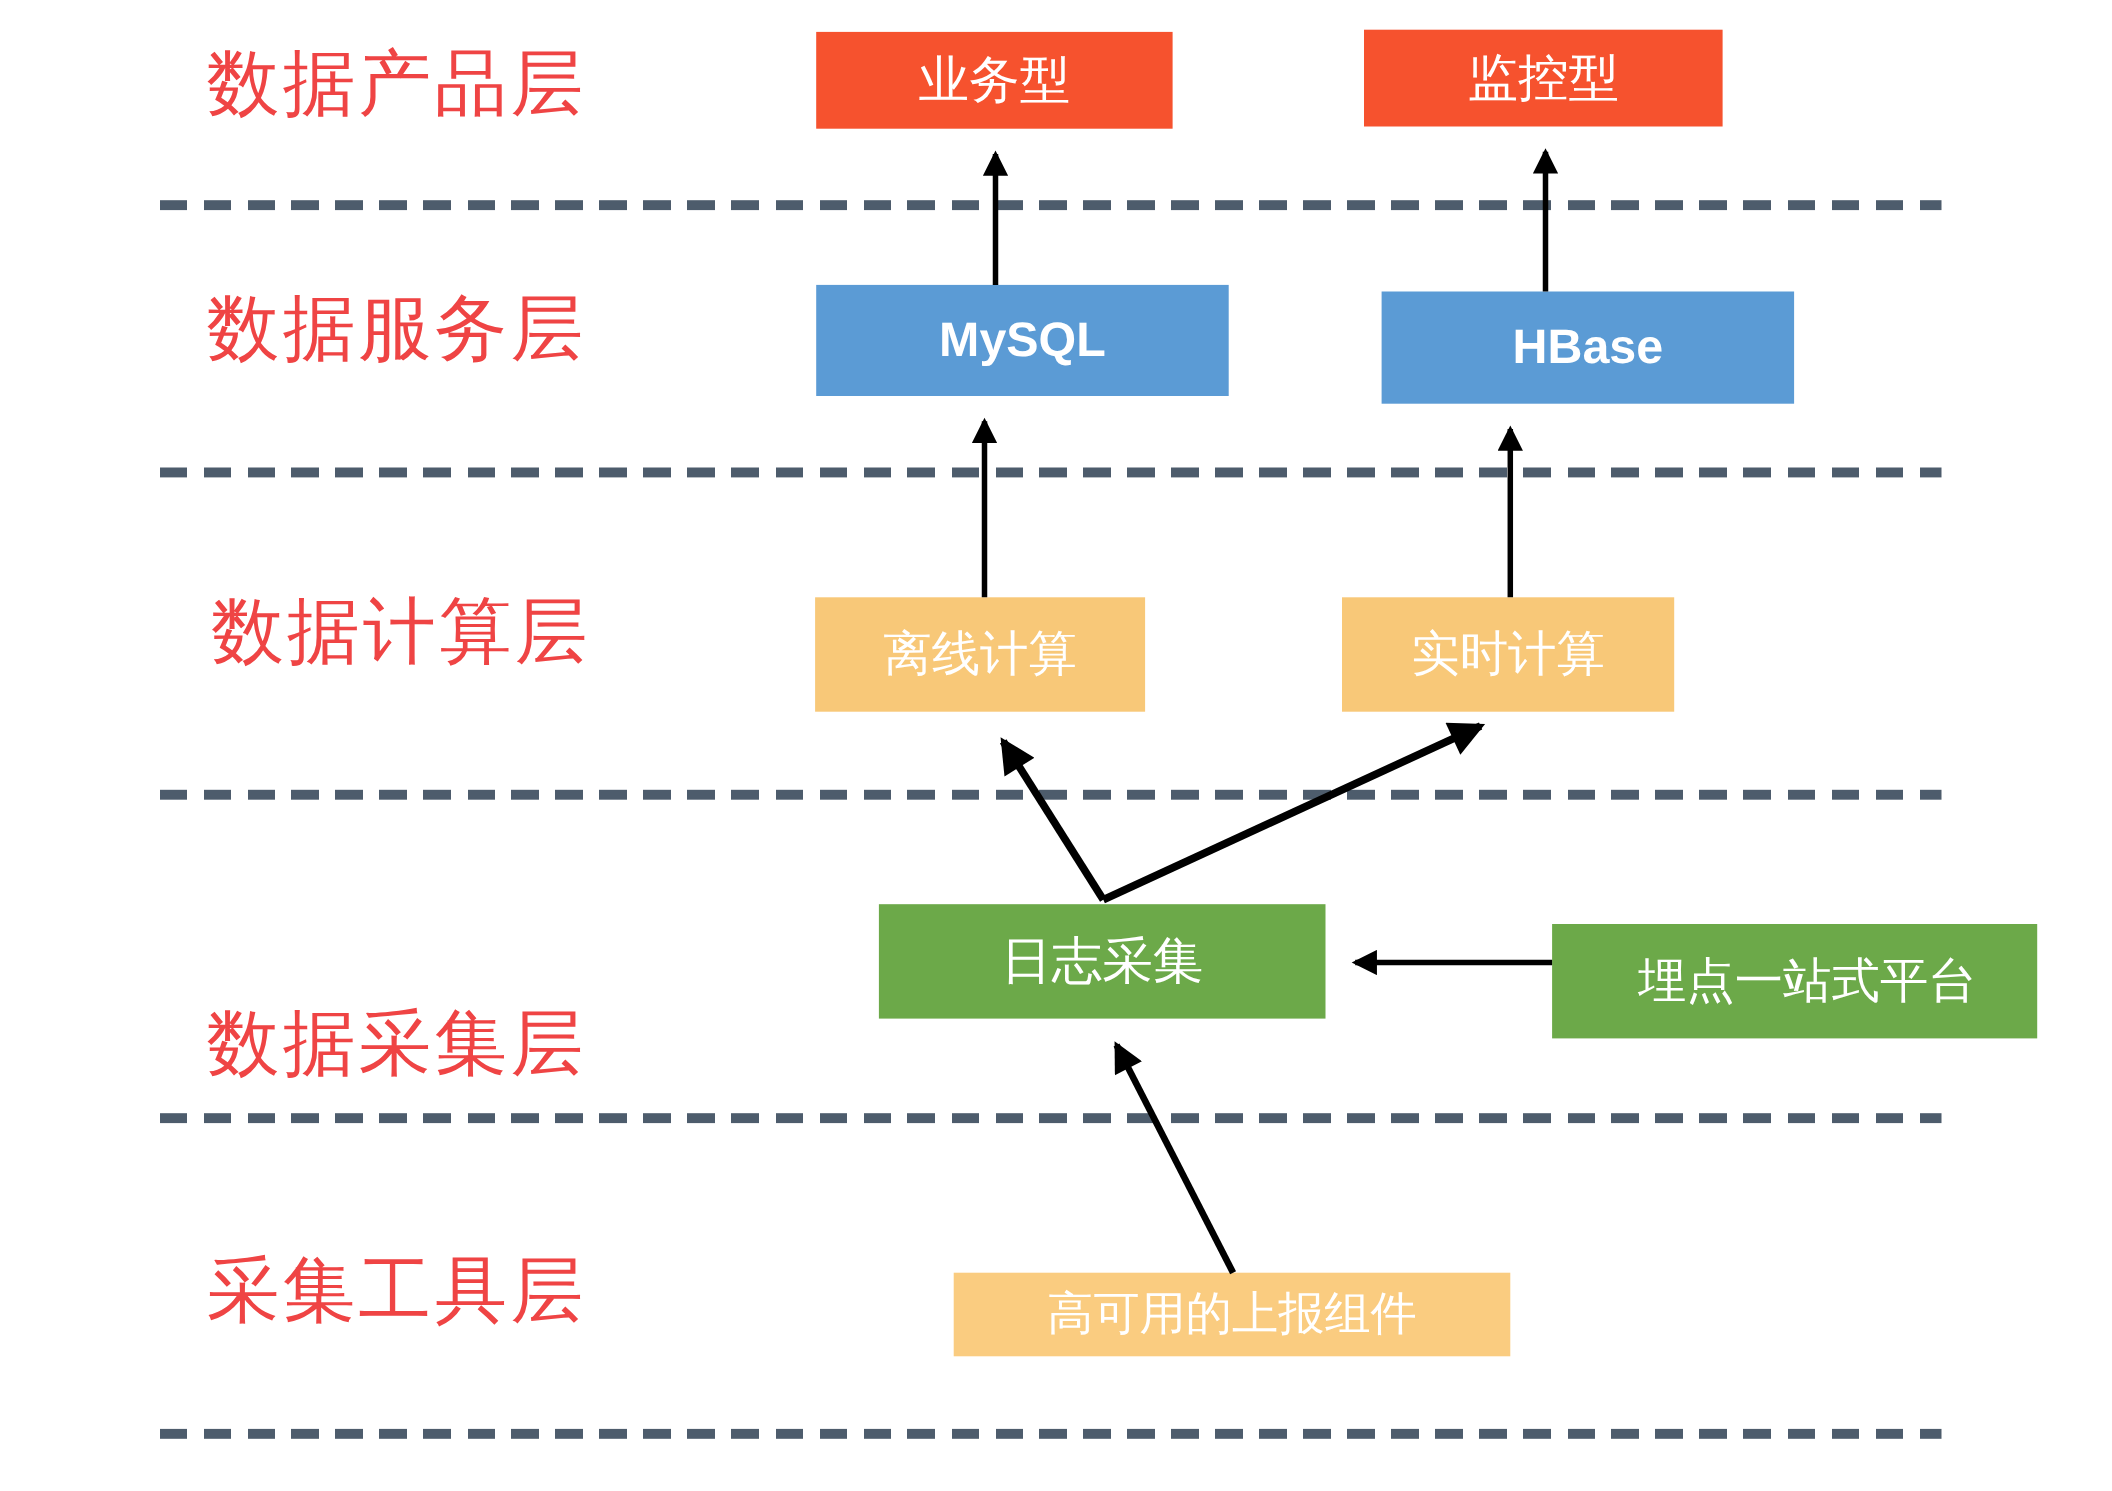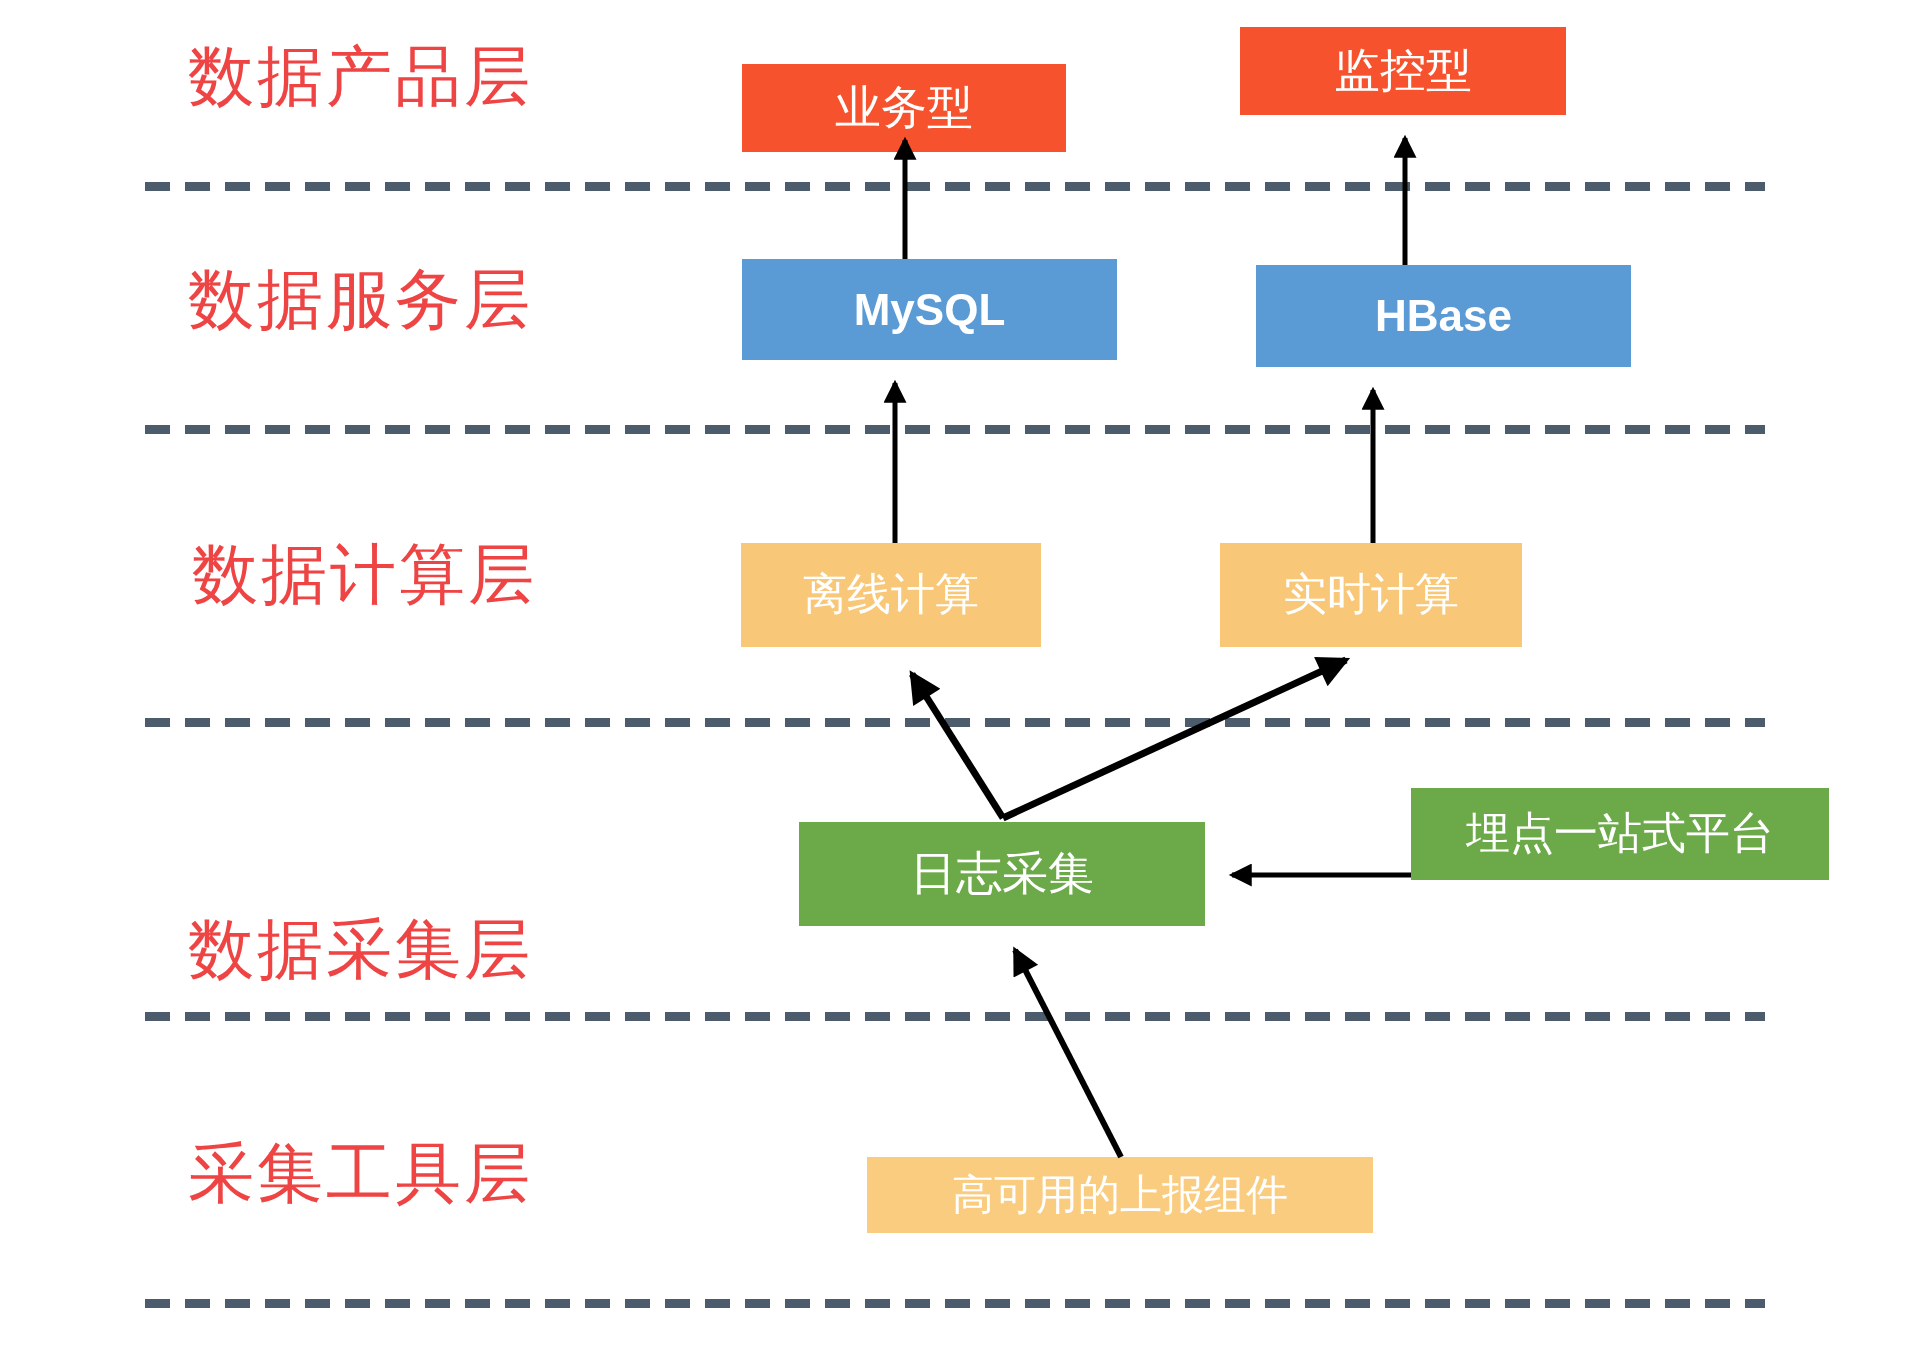--- a/index.html
+++ b/index.html
@@ -37,31 +37,31 @@
   <div class="layer-label" style="left:192px; top:542px;">数据计算层</div>
   <div class="layer-label" style="left:188px; top:871px;margin-top:46px;">数据采集层</div>
   <div class="layer-label" style="left:188px; top:1141px;">采集工具层</div>
 
   <div class="dash-line" style="top:182px;"></div>
   <div class="dash-line" style="top:425px;"></div>
   <div class="dash-line" style="top:718px;"></div>
   <div class="dash-line" style="top:1012px;"></div>
   <div class="dash-line" style="top:1299px;"></div>
 
-  <div class="node node-red" style="left:742px;  top:29px;   width:324px; height:88px;margin-top:35px;">业务型</div>
+  <div class="node node-red" style="left:742px;  top:29px;   width:324px; height:88px;">业务型</div>
   <div class="node node-red" style="left:1240px; top:27px;   width:326px; height:88px;">监控型</div>
 
   <div class="node node-blue" style="left:742px;  top:259px;  width:375px; height:101px;">MySQL</div>
   <div class="node node-blue" style="left:1256px; top:265px;  width:375px; height:102px;">HBase</div>
 
   <div class="node node-amber" style="left:1220px; top:543px;  width:302px; height:104px;">实时计算</div>
   <div class="node node-amber" style="left:741px;  top:543px;  width:300px; height:104px;">离线计算</div>
 
   <div class="node node-green" style="left:799px;  top:822px;  width:406px; height:104px;">日志采集</div>
-  <div class="node node-green" style="left:1411px; top:788px;  width:418px; height:92px; font-size:44px;">埋点一站式平台</div>
+  <div class="node node-green" style="left:1411px; top:840px;  width:418px; height:104px; font-size:44px;padding-left:23px;">埋点一站式平台</div>
 
   <div class="node node-amber-light" style="left:867px; top:1157px; width:506px; height:76px;">高可用的上报组件</div>
 
   <svg class="arrow-layer" width="1920" height="1355" viewBox="0 0 1920 1355">
     <defs>
       <marker id="ah" viewBox="0 0 10 10" refX="8.6" refY="5" markerWidth="5.6" markerHeight="4.6" orient="auto-start-reverse">
         <path d="M0,0 L10,5 L0,10 z" fill="#000000"></path>
       </marker>
     </defs>
     <line x1="905" y1="259" x2="905" y2="140" stroke="#000" stroke-width="5" marker-end="url(#ah)"></line>

